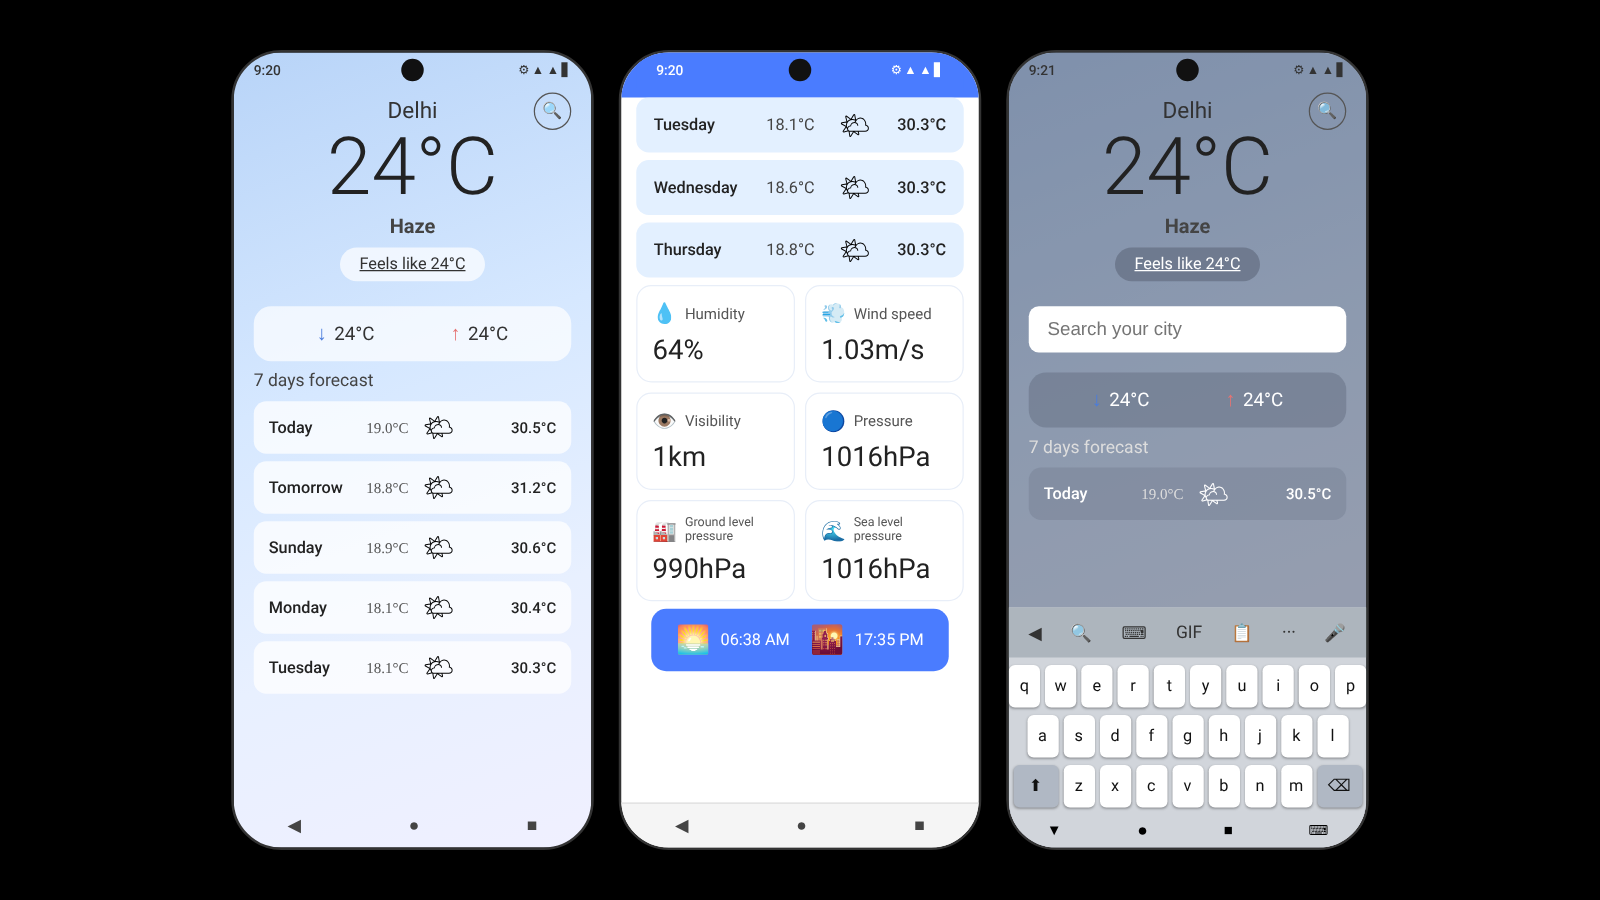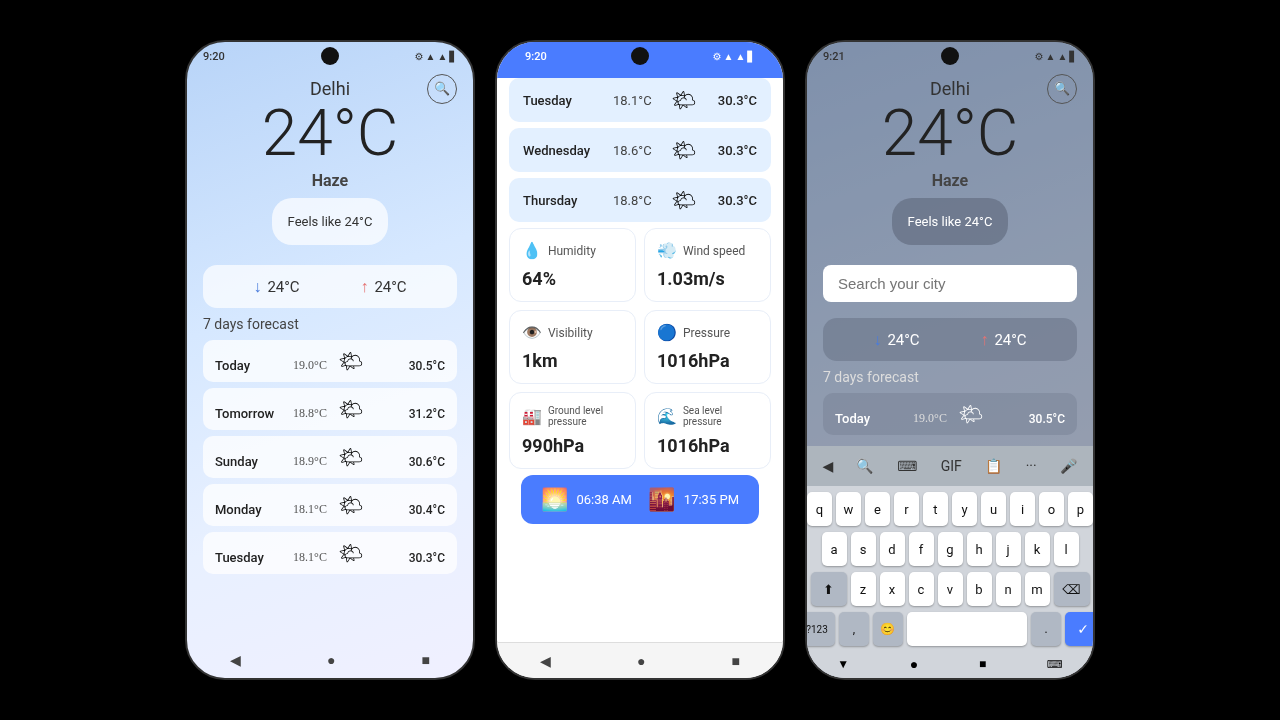--- a/index.html
+++ b/index.html
@@ -118,24 +118,25 @@
     }
     .condition {
       font-size: 16px;
       color: #444;
       margin-top: 2px;
       font-weight: bold;
     }
     .feels-like {
       background: rgba(255,255,255,0.7);
       border-radius: 20px;
-      padding: 16px 16px;
+      padding: 6px 16px;
       font-size: 13px;
       color: #333;
       margin-top: 8px;
+      text-decoration: underline;
     }
     .feels-like-dark {
       background: rgba(100,110,130,0.7);
       color: #fff;
     }
 
     
     .search-input-box {
       width: calc(100% - 32px);
       margin: 8px 16px;
@@ -181,21 +182,21 @@
       color: #444;
       margin-bottom: 8px;
       font-weight: 400;
     }
     .forecast-title.dark { color: #ddd; }
     .forecast-row {
       background: rgba(255,255,255,0.75);
       border-radius: 10px;
       padding: 9px 12px;
       display: flex;
-      align-items: flex-end;
+      align-items: center;
       margin-bottom: 6px;
       font-size: 12px;
     }
     .forecast-row.dark {
       background: rgba(120,130,150,0.5);
       color: #fff;
     }
     .forecast-day { width: 70px; font-weight: 500; color: #222; font-size: 13px; }
     .forecast-day.dark { color: #fff; }
     .forecast-low { width: 50px; color: #555; text-align: center; font-family: Liberation Serif, serif; }
@@ -246,22 +247,22 @@
     .detail-card-header {
       display: flex;
       align-items: center;
       gap: 6px;
       font-size: 12px;
       color: #555;
       margin-bottom: 8px;
     }
     .detail-icon { font-size: 16px; }
     .detail-value {
-      font-size: 18px;
-      font-weight: 700;
+      font-size: 22px;
+      font-weight: 400;
       color: #222;
     }
 
     
     .sun-bar {
       background: #4a7cff;
       border-radius: 12px;
       margin: 0 12px 8px;
       padding: 12px 20px;
       display: flex;
@@ -584,28 +585,20 @@
         <div class="kb-key shift">⬆</div>
         <div class="kb-key">z</div>
         <div class="kb-key">x</div>
         <div class="kb-key">c</div>
         <div class="kb-key">v</div>
         <div class="kb-key">b</div>
         <div class="kb-key">n</div>
         <div class="kb-key">m</div>
         <div class="kb-key backspace">⌫</div>
       </div>
-      <div class="kb-row">
-        <div class="kb-key num" style="font-size:10px;">?123</div>
-        <div class="kb-key emoji-btn">,</div>
-        <div class="kb-key emoji-btn">😊</div>
-        <div class="kb-key space"> </div>
-        <div class="kb-key emoji-btn">.</div>
-        <div class="kb-key enter">✓</div>
-      </div>
     </div>
     <div style="height:28px;background:#d1d5db;display:flex;align-items:center;justify-content:space-around;">
       <span style="font-size:12px;">▼</span>
       <span style="font-size:14px;">●</span>
       <span style="font-size:12px;">■</span>
       <span style="font-size:11px;">⌨</span>
     </div>
   </div>
 </div>
 

